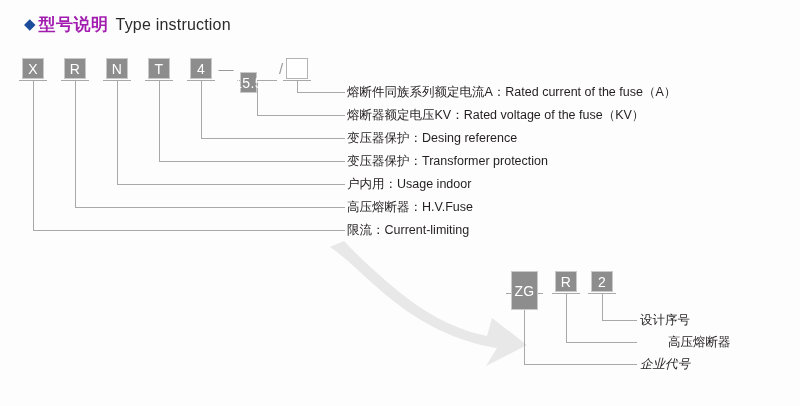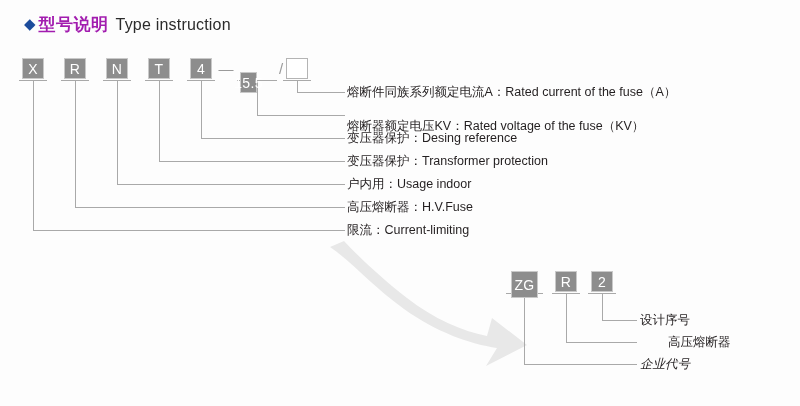--- a/index.html
+++ b/index.html
@@ -122,21 +122,21 @@
 
   <div class="cbox" style="left:240px;top:72px;width:17px;height:21px;">15.5</div>
 
   <div class="sep" style="left:274px;top:58px;width:14px;height:21px;">/</div>
 
   <div class="cbox empty" style="left:286px;top:58px;width:22px;height:21px;"></div>
 
   <div class="lgd" style="left:347px;top:86px;">
     <span class="cn">熔断件同族系列额定电流A：</span><span class="en">Rated current of the fuse（A）</span>
   </div>
-  <div class="lgd" style="left:347px;top:120px;">
+  <div class="lgd" style="left:347px;top:109px;">
     <span class="cn">熔断器额定电压KV：</span><span class="en">Rated voltage of the fuse（KV）</span>
   </div>
   <div class="lgd" style="left:347px;top:132px;">
     <span class="cn">变压器保护：</span><span class="en">Desing reference</span>
   </div>
   <div class="lgd" style="left:347px;top:155px;">
     <span class="cn">变压器保护：</span><span class="en">Transformer protection</span>
   </div>
   <div class="lgd" style="left:347px;top:178px;">
     <span class="cn">户内用：</span><span class="en">Usage indoor</span>
@@ -169,21 +169,21 @@
       <line x1="588" y1="293" x2="616" y2="293"></line>
 
       <path d="M602,293 L602,320 L637,320"></path>
 
       <path d="M566,293 L566,342 L637,342"></path>
 
       <path d="M524,293 L524,364 L637,364"></path>
     </g>
   </svg>
 
-  <div class="cbox" style="left:511px;top:271px;width:27px;height:27px;">ZG</div>
+  <div class="cbox" style="left:511px;top:271px;width:27px;height:39px;">ZG</div>
   <div class="cbox" style="left:555px;top:271px;width:22px;height:21px;">R</div>
   <div class="cbox" style="left:591px;top:271px;width:22px;height:21px;">2</div>
 
   <div class="zlabel" style="left:640px;top:314px;">设计序号</div>
   <div class="zlabel" style="left:640px;top:336px;margin-left:28px;">高压熔断器</div>
   <div class="zlabel" style="left:640px;top:358px;font-style:italic;">企业代号</div>
 
 </div>
 
 </body></html>

